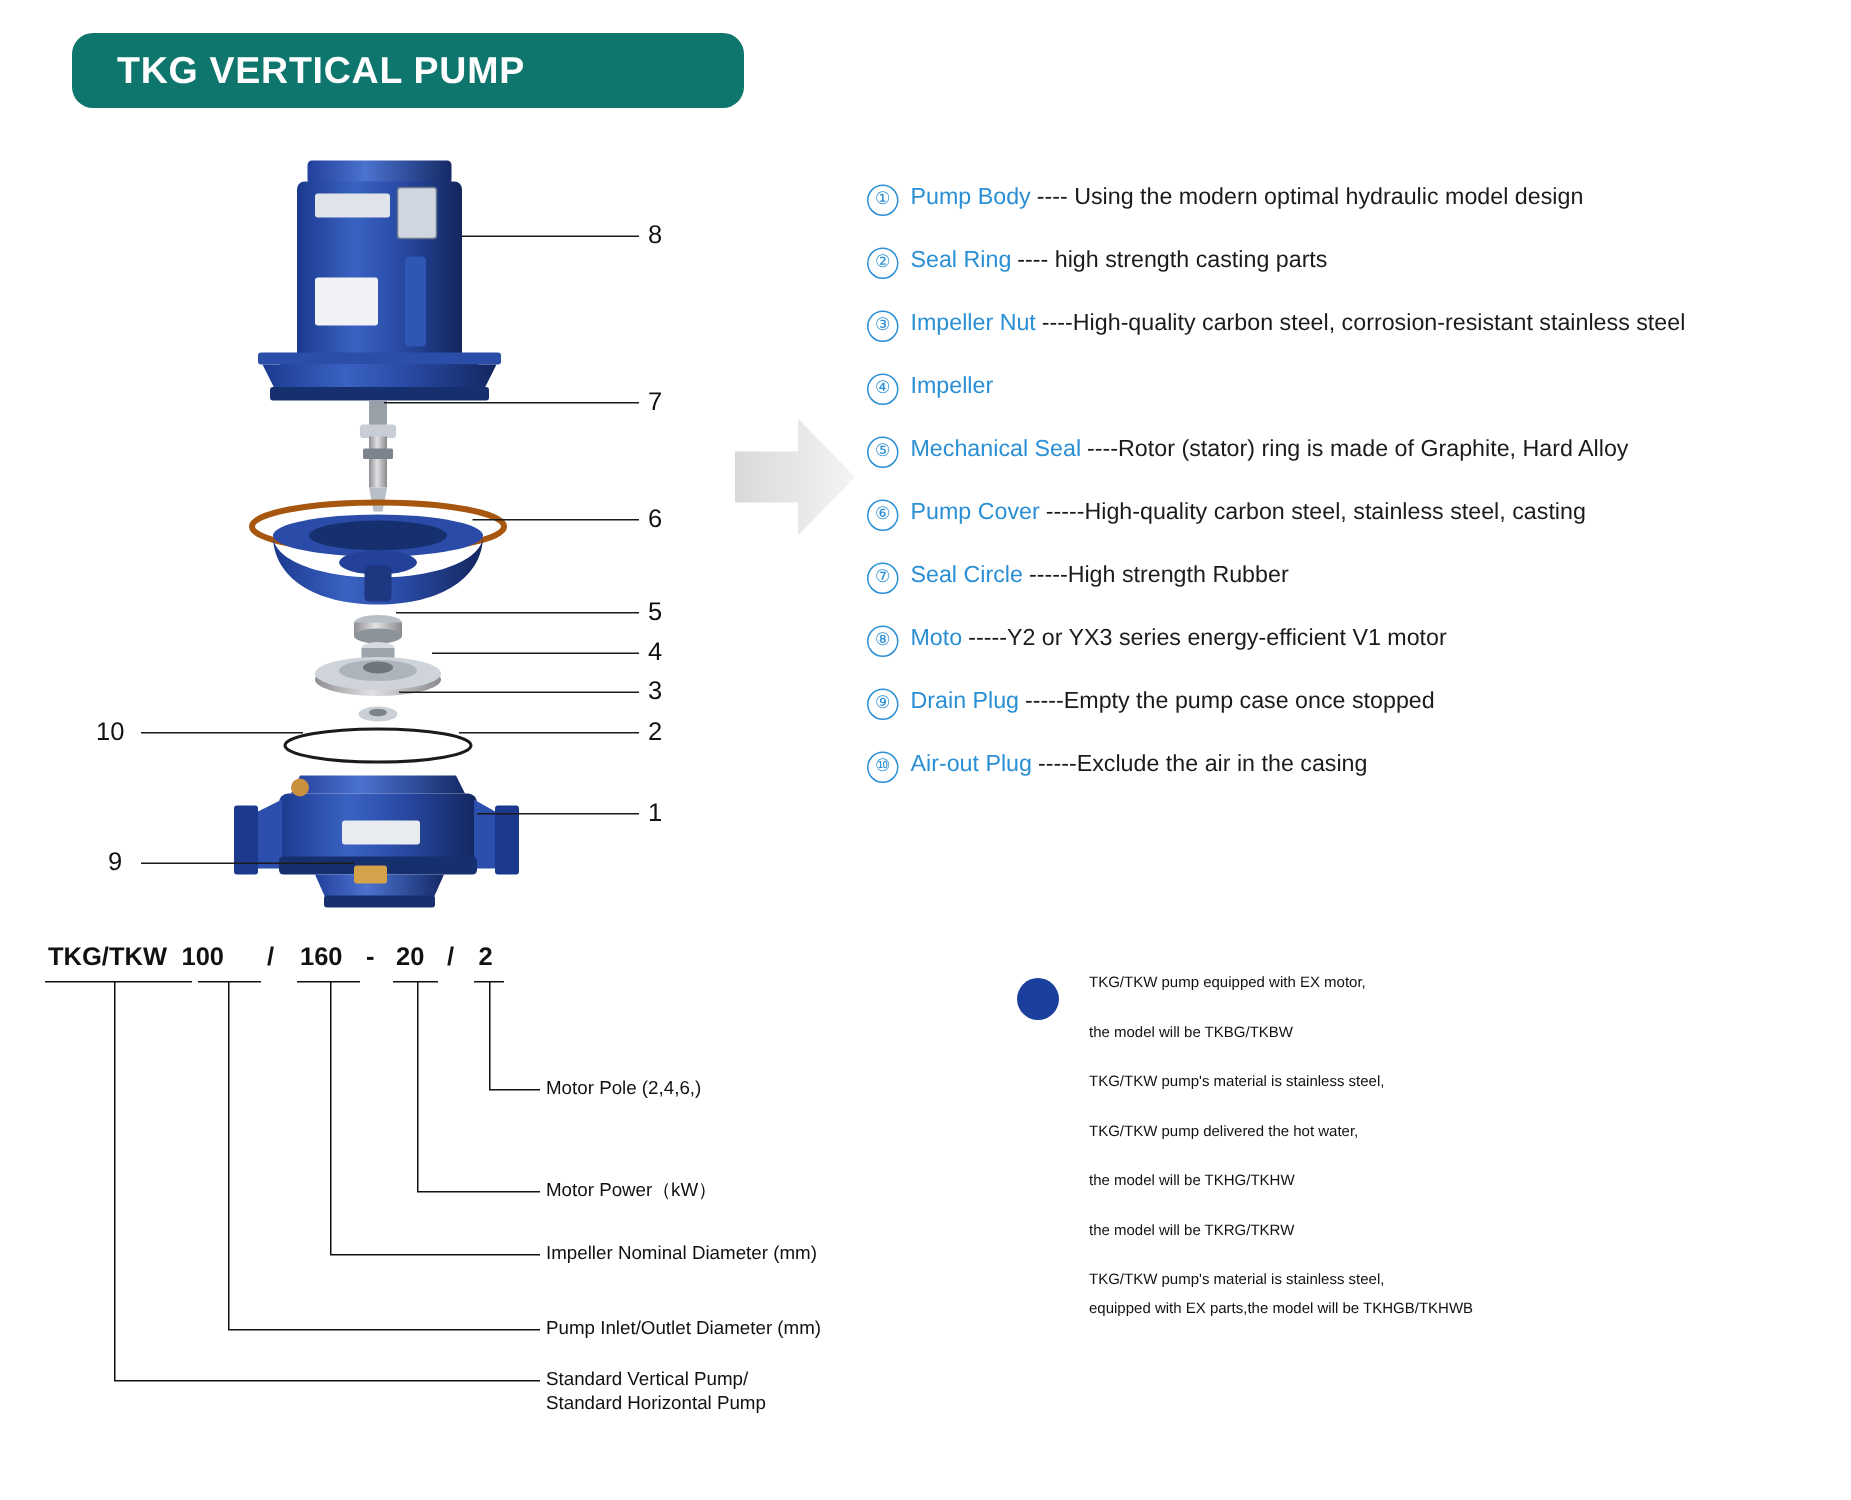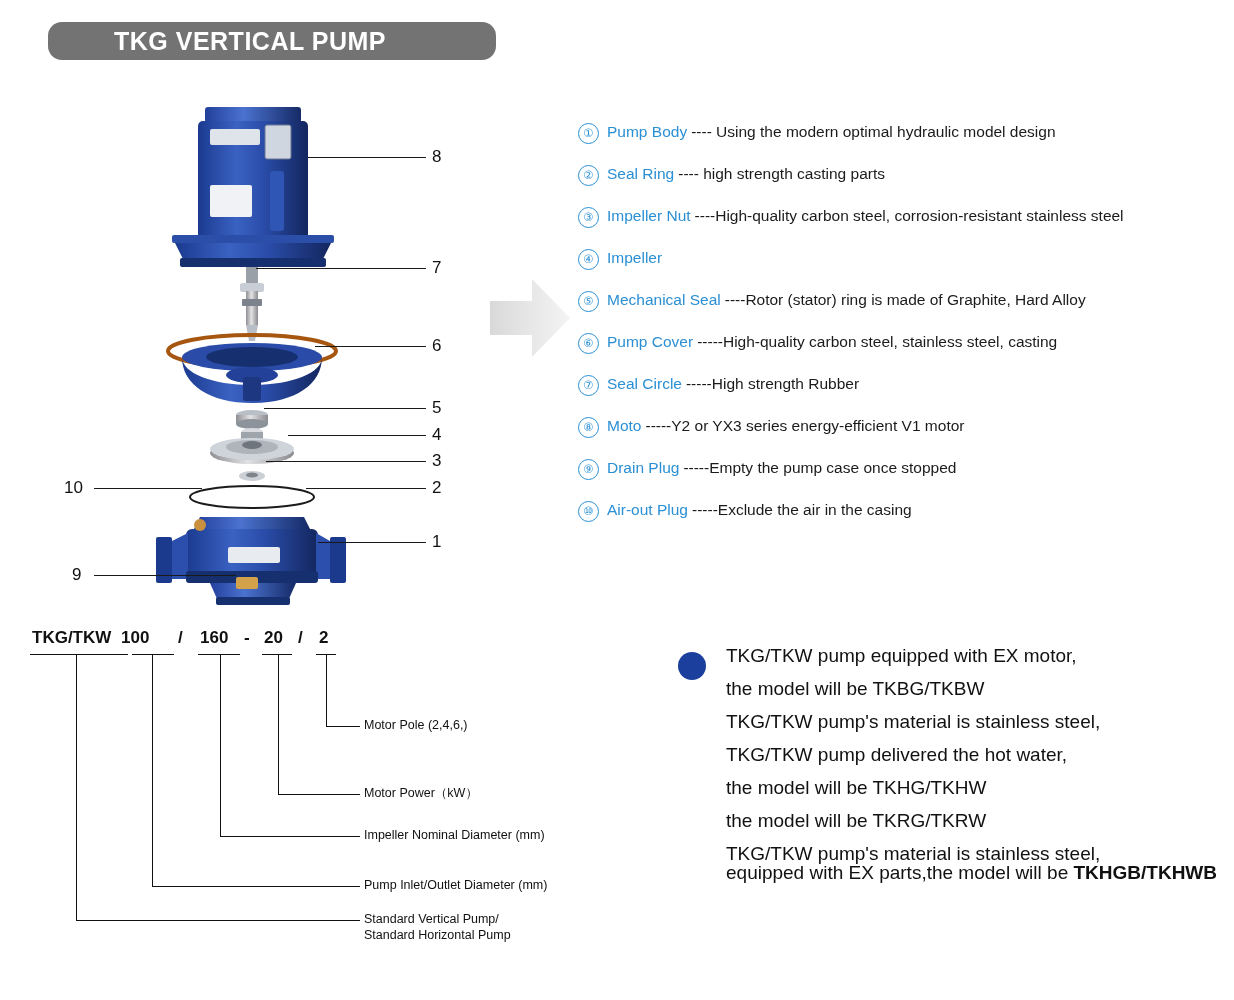--- a/index.html
+++ b/index.html
@@ -9,24 +9,24 @@
     background:#ffffff;
     font-family:"Liberation Sans", sans-serif;
     color:#222;
     position:relative;
     overflow:hidden;
   }
 
   
   .title-banner{
     position:absolute; left:48px; top:22px;
-    width:448px; height:38px;
-    background:#737373;
+    width:448px; height:50px;
+    background:#0f766e;
     border-radius:14px;
-    display:flex; align-items:center;padding-left:36px;
+    display:flex; align-items:center;
   }
   .title-banner .txt{
     color:#ffffff;
     font-size:25px;
     font-weight:bold;
     letter-spacing:.5px;
     padding-left:30px;
   }
 
   
@@ -87,27 +87,27 @@
 
   
   .notes{ position:absolute; left:678px; top:648px; width:540px; }
   .note-dot{
     position:absolute; left:0; top:4px;
     width:28px; height:28px; border-radius:50%;
     background:#1b3f9c;
   }
   .note-lines{ margin-left:48px; }
   .note-line{
-    font-size:19px;
+    font-size:10px;
     color:#111;
     line-height:15px;
     margin-bottom:18px;
     white-space:nowrap;
   }
-  .note-line b{ font-weight:bold; }
+  .note-line b{ font-weight:normal; }
 </style>
 </head>
 <body>
 
 <div class="title-banner">
   <span class="txt">TKG VERTICAL PUMP</span>
 </div>
 
 <div class="drawing">
 

